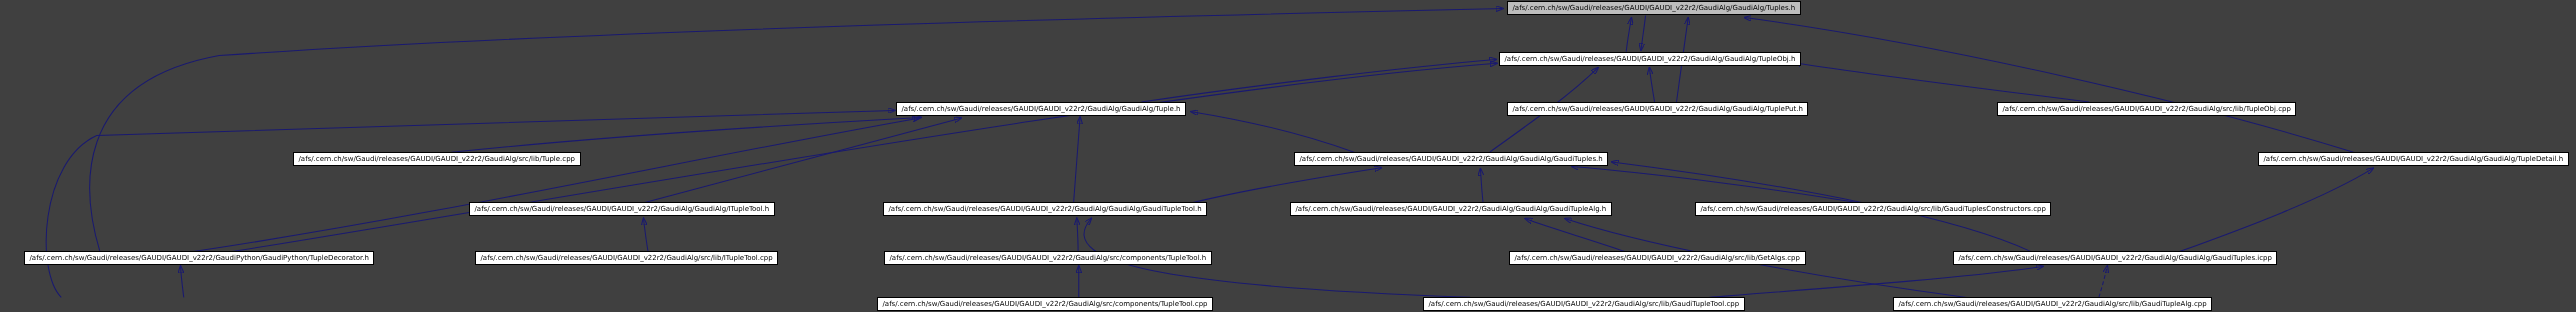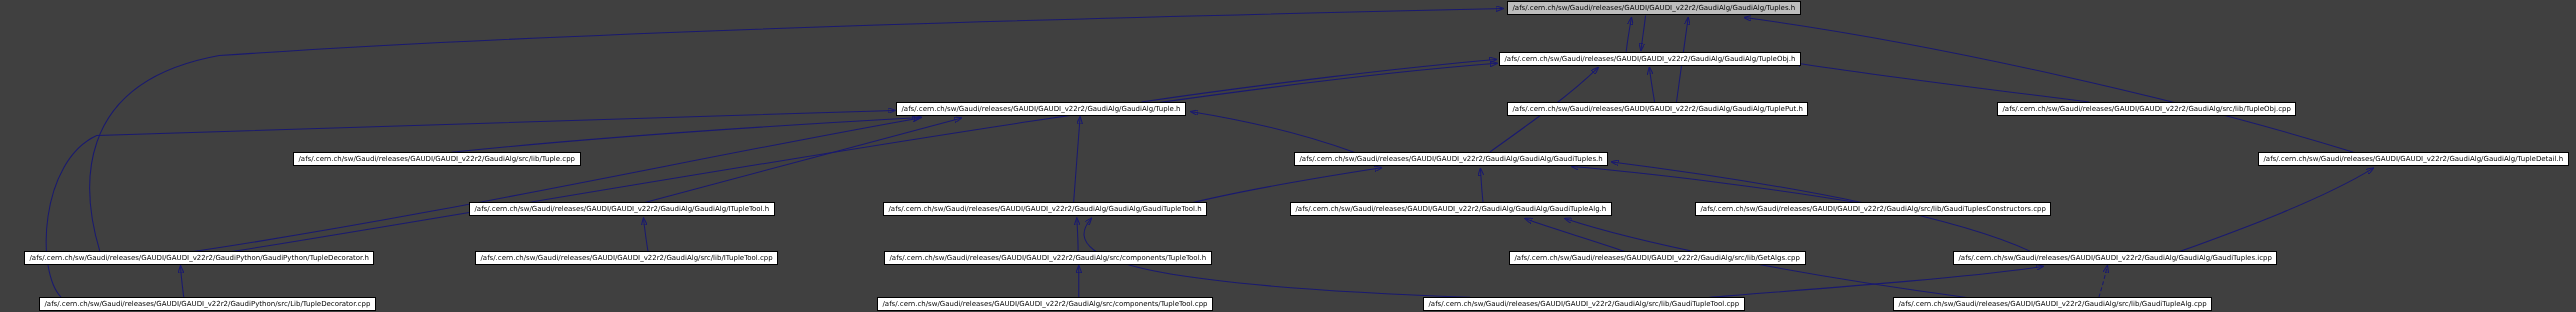--- a/index.html
+++ b/index.html
@@ -97,19 +97,18 @@
   <div class="node" style="left:883px; top:202px;">/afs/.cern.ch/sw/Gaudi/releases/GAUDI/GAUDI_v22r2/GaudiAlg/GaudiAlg/GaudiTupleTool.h</div>
   <div class="node" style="left:1290px; top:202px;">/afs/.cern.ch/sw/Gaudi/releases/GAUDI/GAUDI_v22r2/GaudiAlg/GaudiAlg/GaudiTupleAlg.h</div>
   <div class="node" style="left:1695px; top:202px;">/afs/.cern.ch/sw/Gaudi/releases/GAUDI/GAUDI_v22r2/GaudiAlg/src/lib/GaudiTuplesConstructors.cpp</div>
 
   <div class="node" style="left:24px;   top:251px;">/afs/.cern.ch/sw/Gaudi/releases/GAUDI/GAUDI_v22r2/GaudiPython/GaudiPython/TupleDecorator.h</div>
   <div class="node" style="left:475px;  top:251px;">/afs/.cern.ch/sw/Gaudi/releases/GAUDI/GAUDI_v22r2/GaudiAlg/src/lib/ITupleTool.cpp</div>
   <div class="node" style="left:884px; top:251px;">/afs/.cern.ch/sw/Gaudi/releases/GAUDI/GAUDI_v22r2/GaudiAlg/src/components/TupleTool.h</div>
   <div class="node" style="left:1509px; top:251px;">/afs/.cern.ch/sw/Gaudi/releases/GAUDI/GAUDI_v22r2/GaudiAlg/src/lib/GetAlgs.cpp</div>
   <div class="node" style="left:1953px; top:251px;">/afs/.cern.ch/sw/Gaudi/releases/GAUDI/GAUDI_v22r2/GaudiAlg/GaudiAlg/GaudiTuples.icpp</div>
 
-  <div class="node" style="left:39px;   top:297px;">/afs/.cern.ch/sw/Gaudi/releases/GAUDI/GAUDI_v22r2/GaudiPython/src/Lib/TupleDecorator.cpp</div>
   <div class="node" style="left:877px; top:297px;">/afs/.cern.ch/sw/Gaudi/releases/GAUDI/GAUDI_v22r2/GaudiAlg/src/components/TupleTool.cpp</div>
   <div class="node" style="left:1423px; top:297px;">/afs/.cern.ch/sw/Gaudi/releases/GAUDI/GAUDI_v22r2/GaudiAlg/src/lib/GaudiTupleTool.cpp</div>
   <div class="node" style="left:1893px; top:297px;">/afs/.cern.ch/sw/Gaudi/releases/GAUDI/GAUDI_v22r2/GaudiAlg/src/lib/GaudiTupleAlg.cpp</div>
 
 </div>
 
 
 </body></html>

